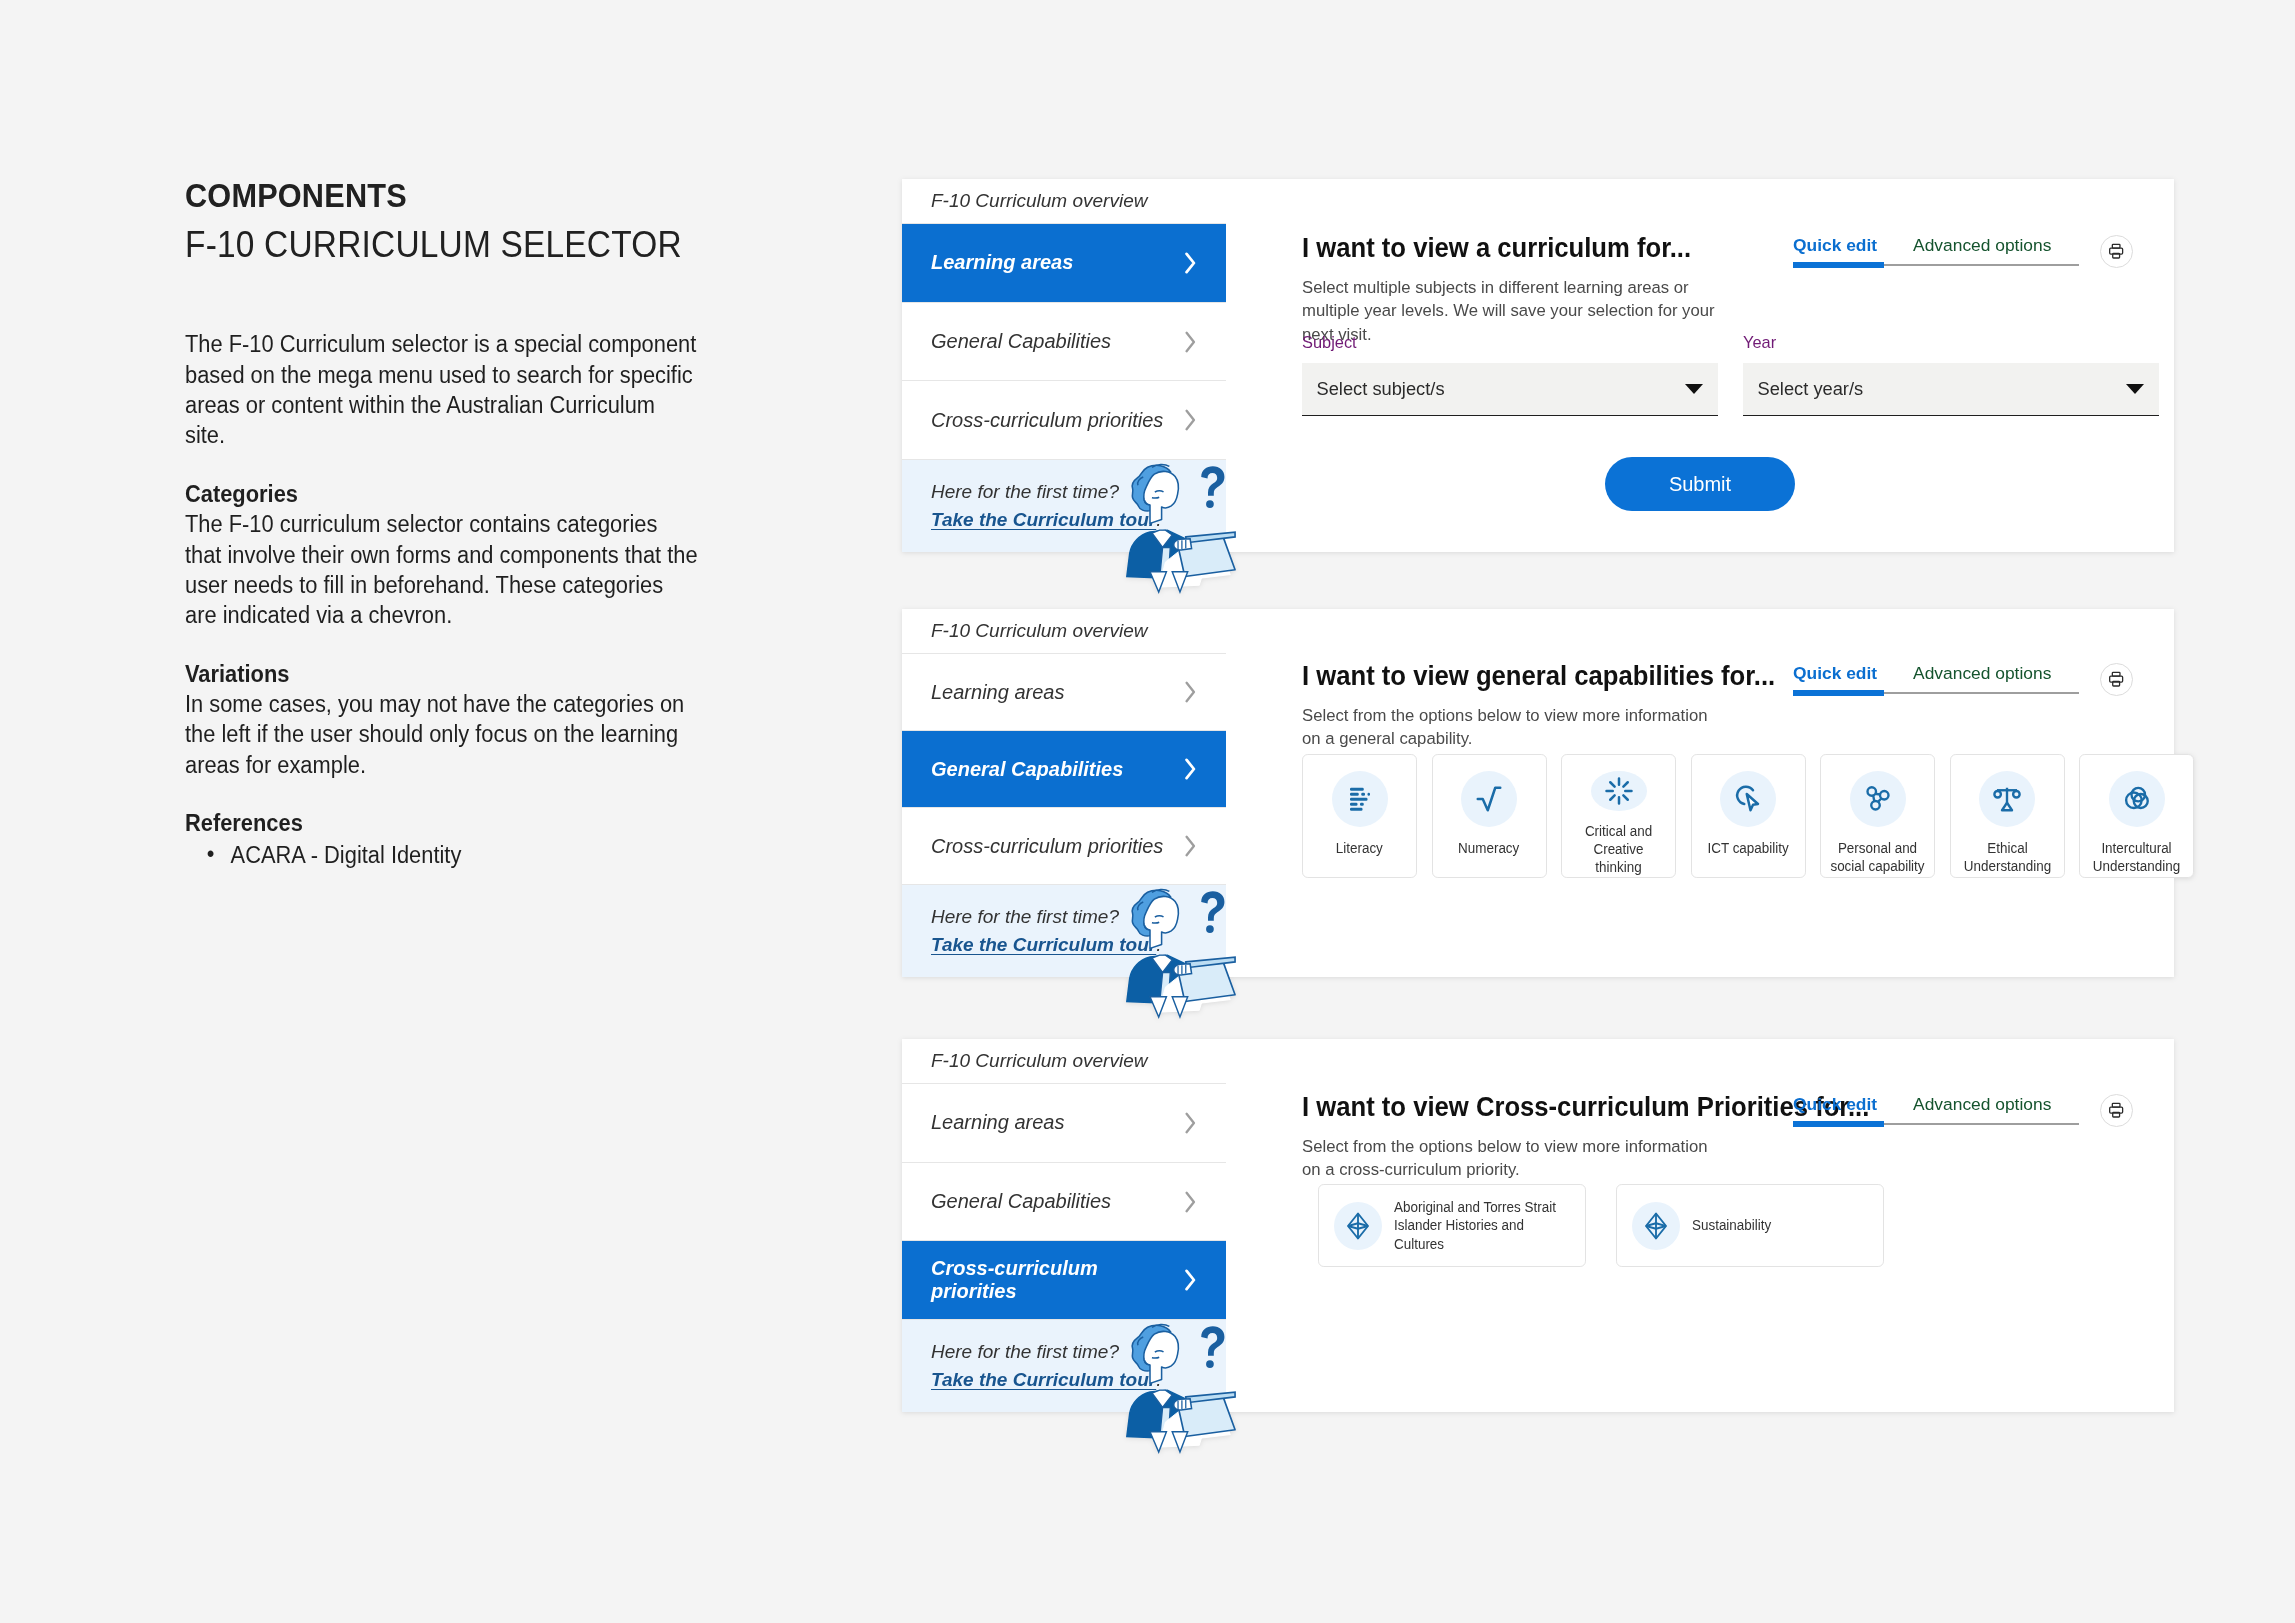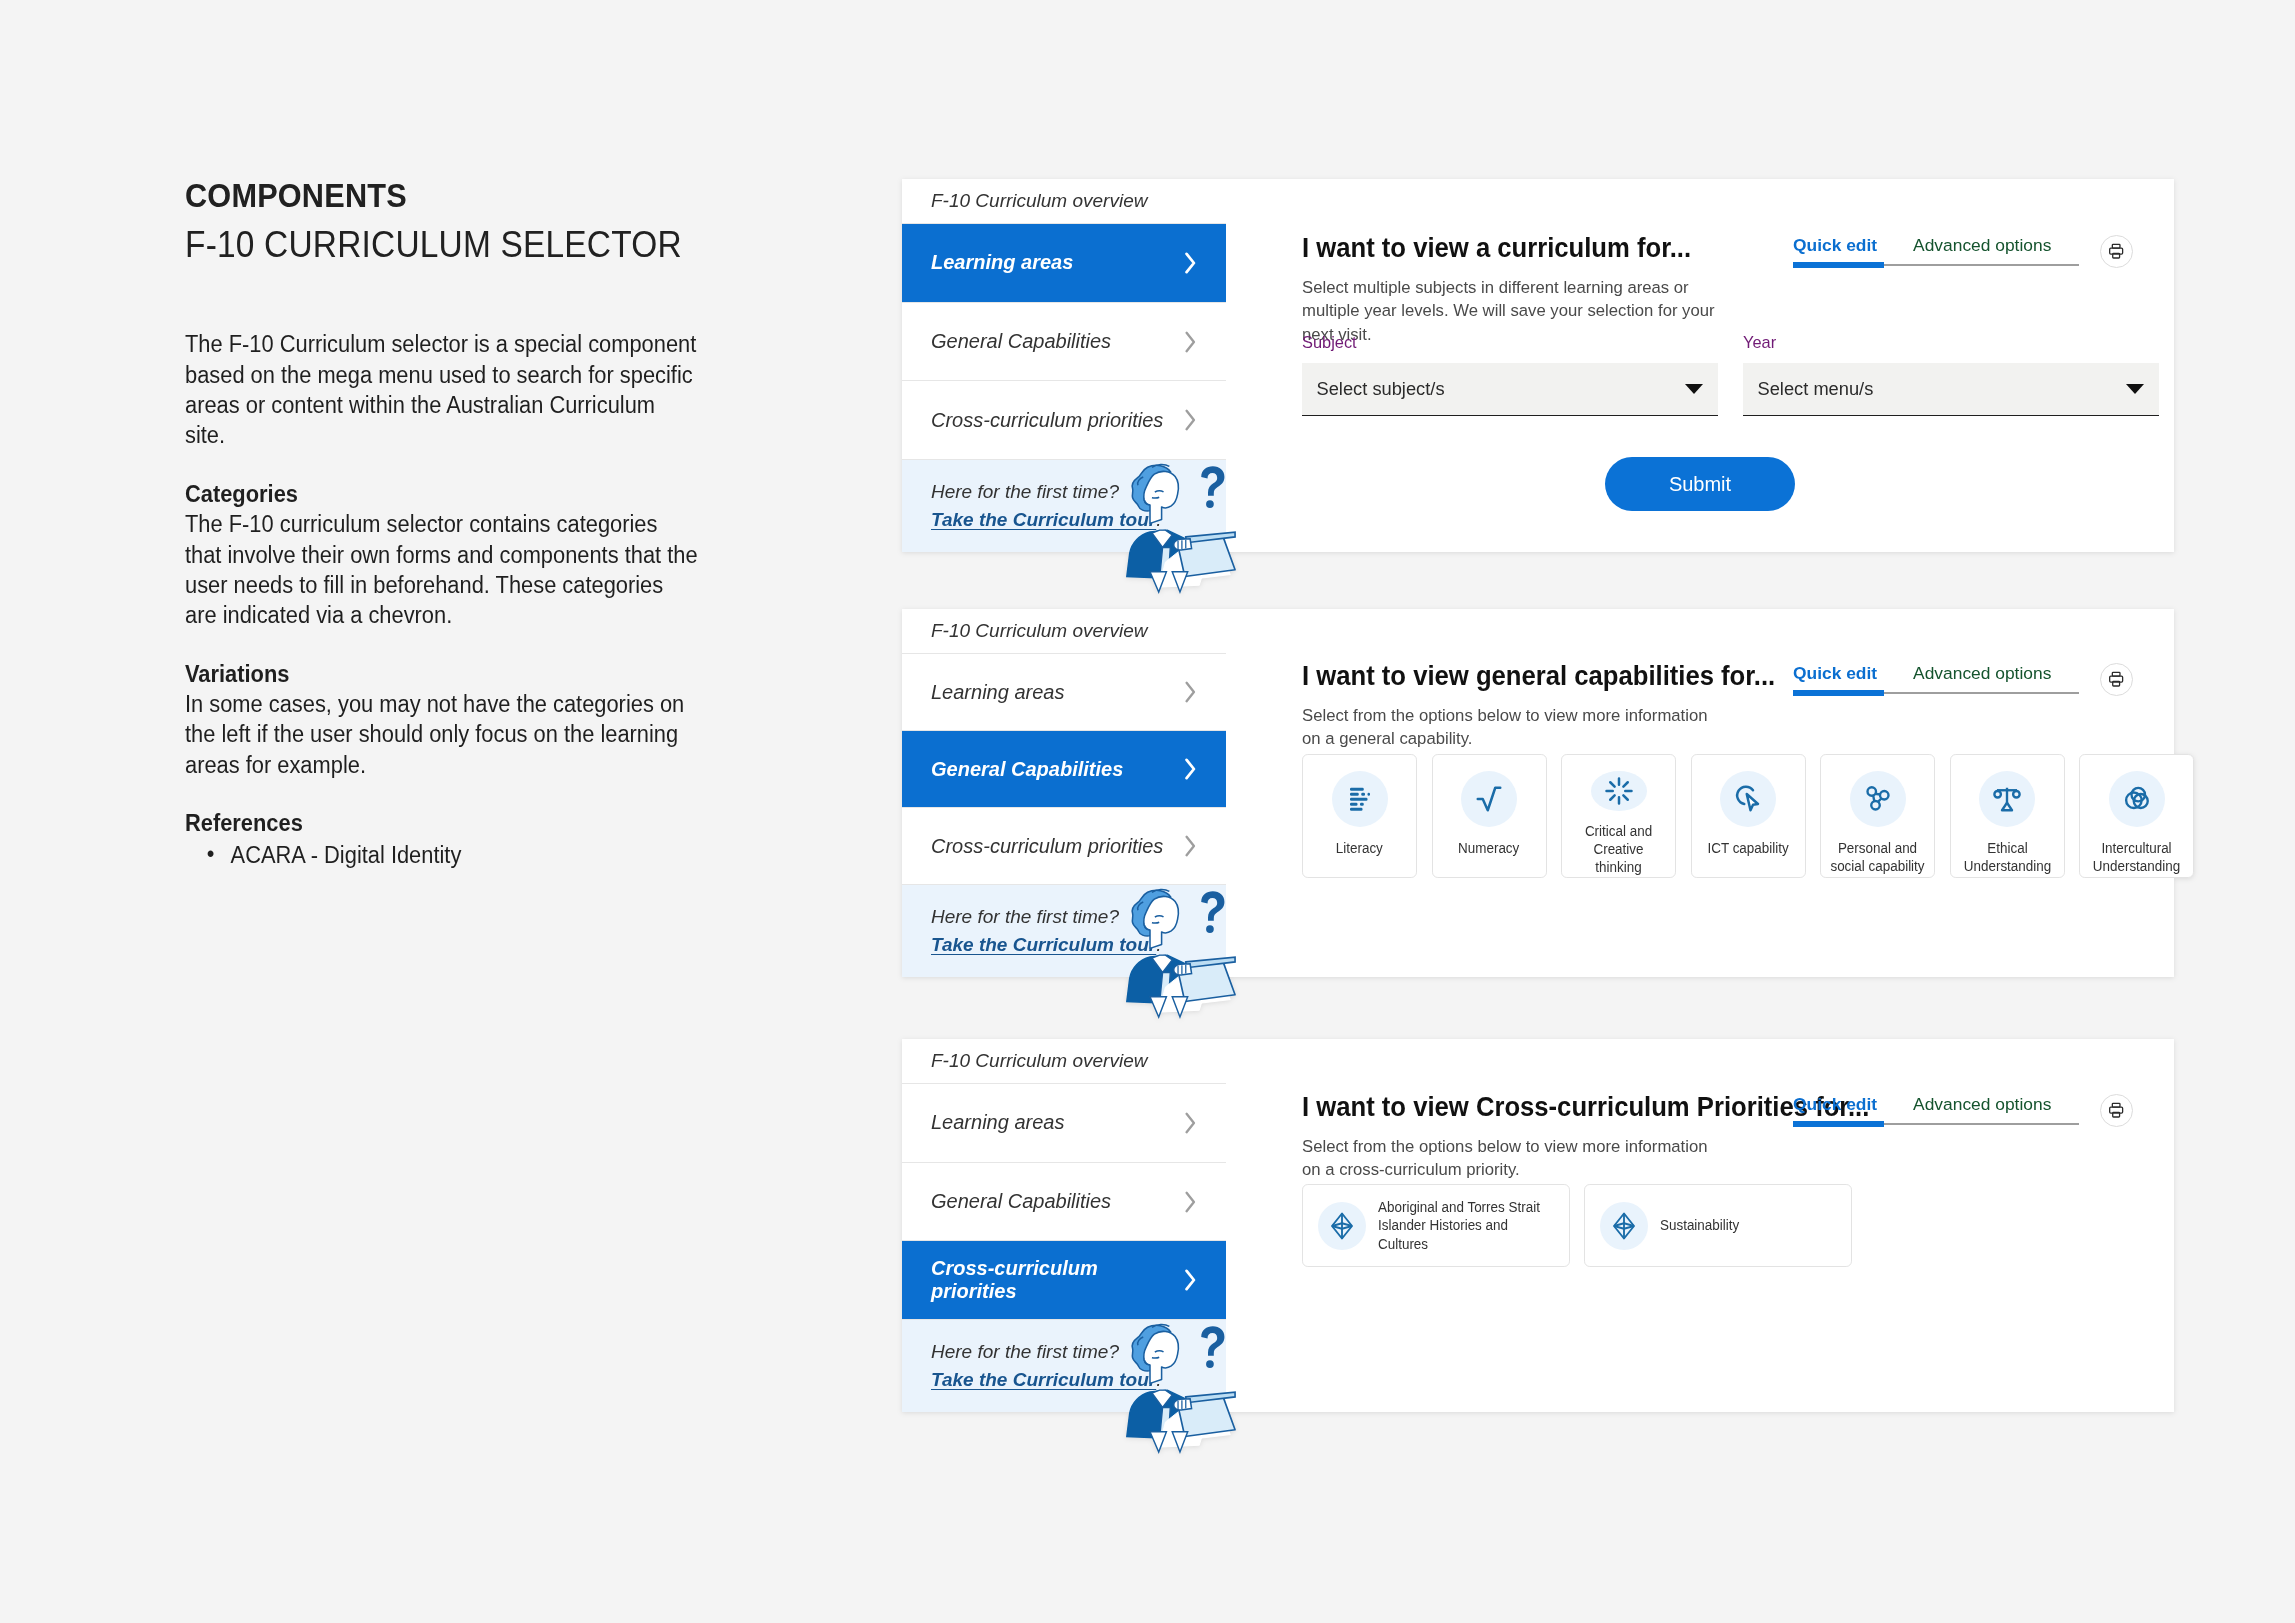--- a/index.html
+++ b/index.html
@@ -140,21 +140,21 @@
     width: 56px; height: 56px; border-radius: 50%; background: #e9f3fc;
     display: flex; align-items: center; justify-content: center;
   }
   .gc-circ svg { width: 30px; height: 30px; display: block; }
   .gc-label {
     margin-top: 12.5px; font-size: 14px; color: #333; text-align: center;
     line-height: 1.28; padding: 0 4.8px;
     transform: scaleX(.96);
   }
 
-  .ccp-grid { position: absolute; left: 76px; top: 145px; display: flex; gap: 14px; }
+  .ccp-grid { position: absolute; left: 92px; top: 145px; display: flex; gap: 30px; }
   .ccp-tile {
     width: 268px; height: 83px; border: 0.8px solid #e3e3e3; border-radius: 5.8px;
     background: #fff; display: flex; align-items: center; padding-left: 14.5px;
     gap: 12.5px; cursor: pointer;
   }
   .ccp-circ {
     width: 48px; height: 48px; border-radius: 50%; background: #e9f3fc;
     flex: 0 0 48px; display: flex; align-items: center; justify-content: center;
   }
   .ccp-circ svg { width: 30px; height: 30px; display: block; }
@@ -289,21 +289,21 @@
         <div class="field">
           <div class="field-label">Subject</div>
           <div class="select">
             <span>Select subject/s</span>
             <span class="caret"></span>
           </div>
         </div>
         <div class="field">
           <div class="field-label">Year</div>
           <div class="select">
-            <span>Select menu/s</span>
+            <span>Select year/s</span>
             <span class="caret"></span>
           </div>
         </div>
       </div>
 
       <button class="submit">Submit</button>
     </div>
   </div>
 
   <div class="card" id="card2">

